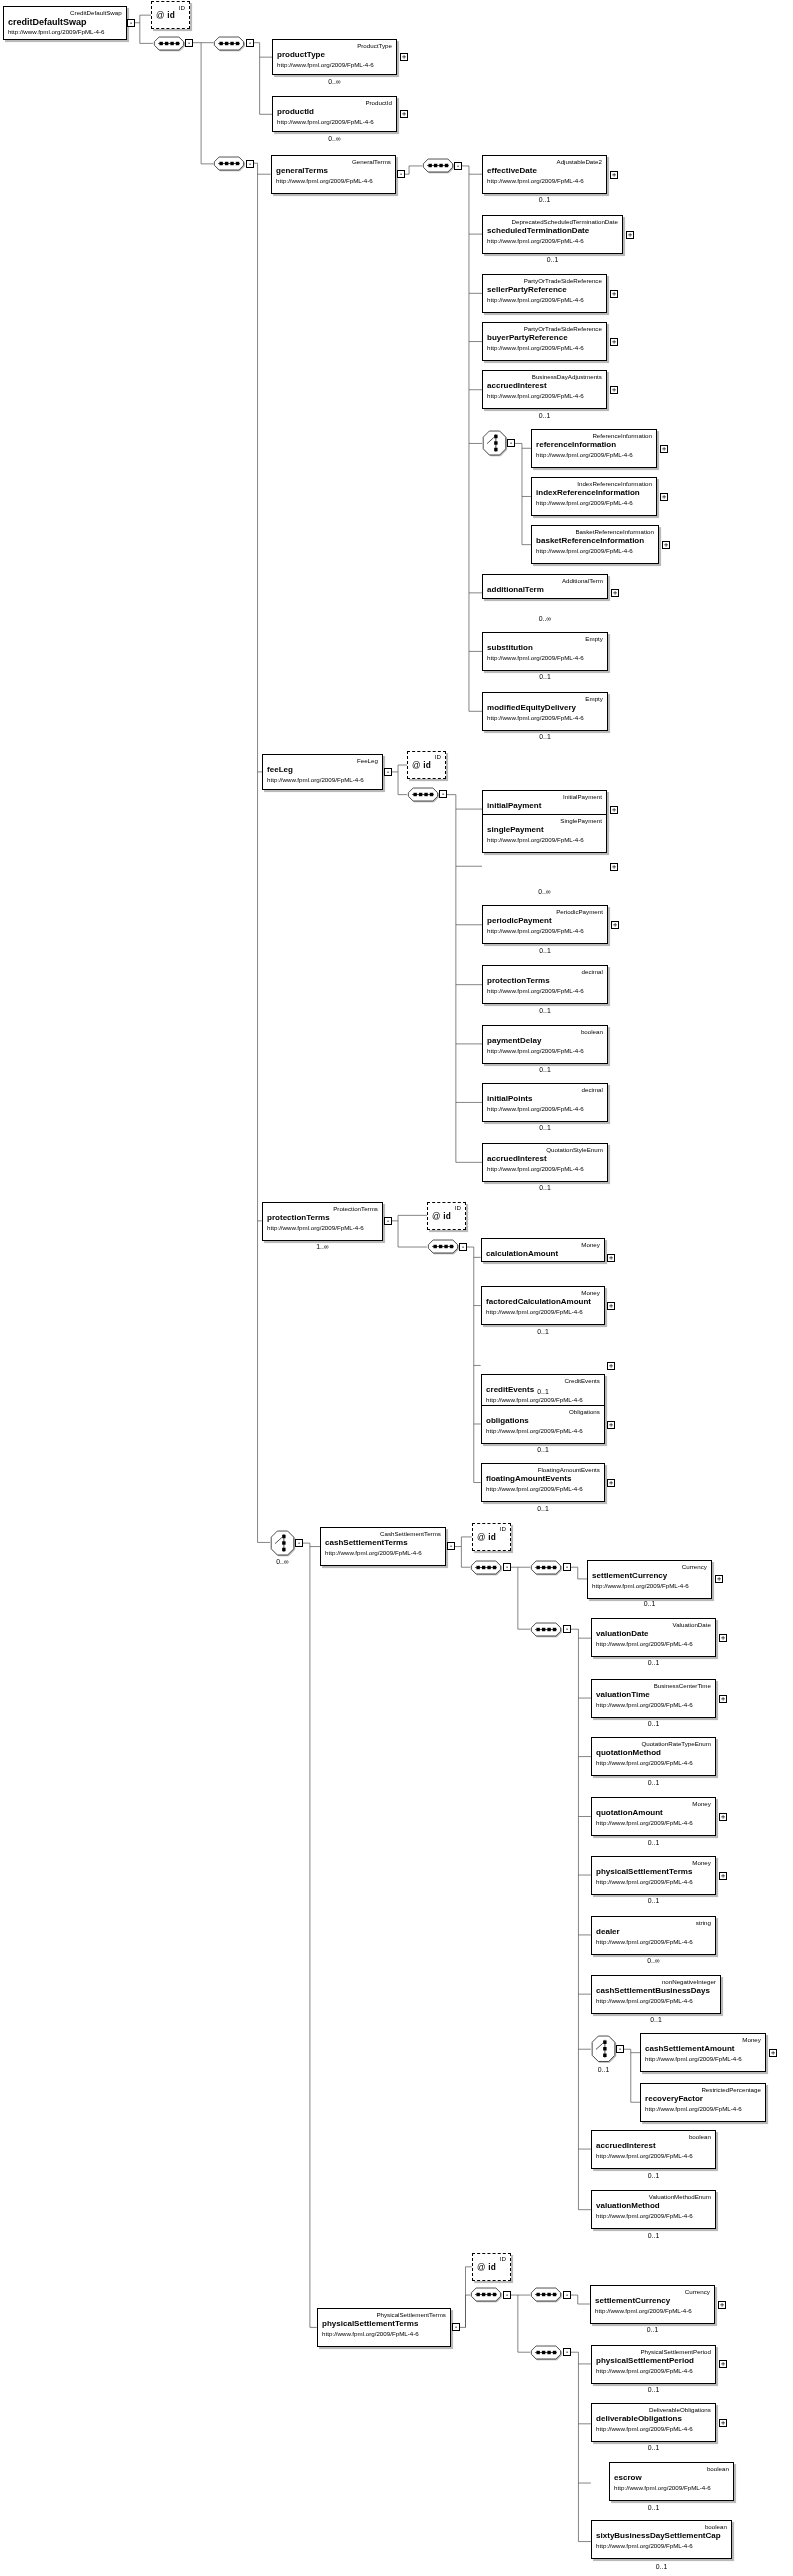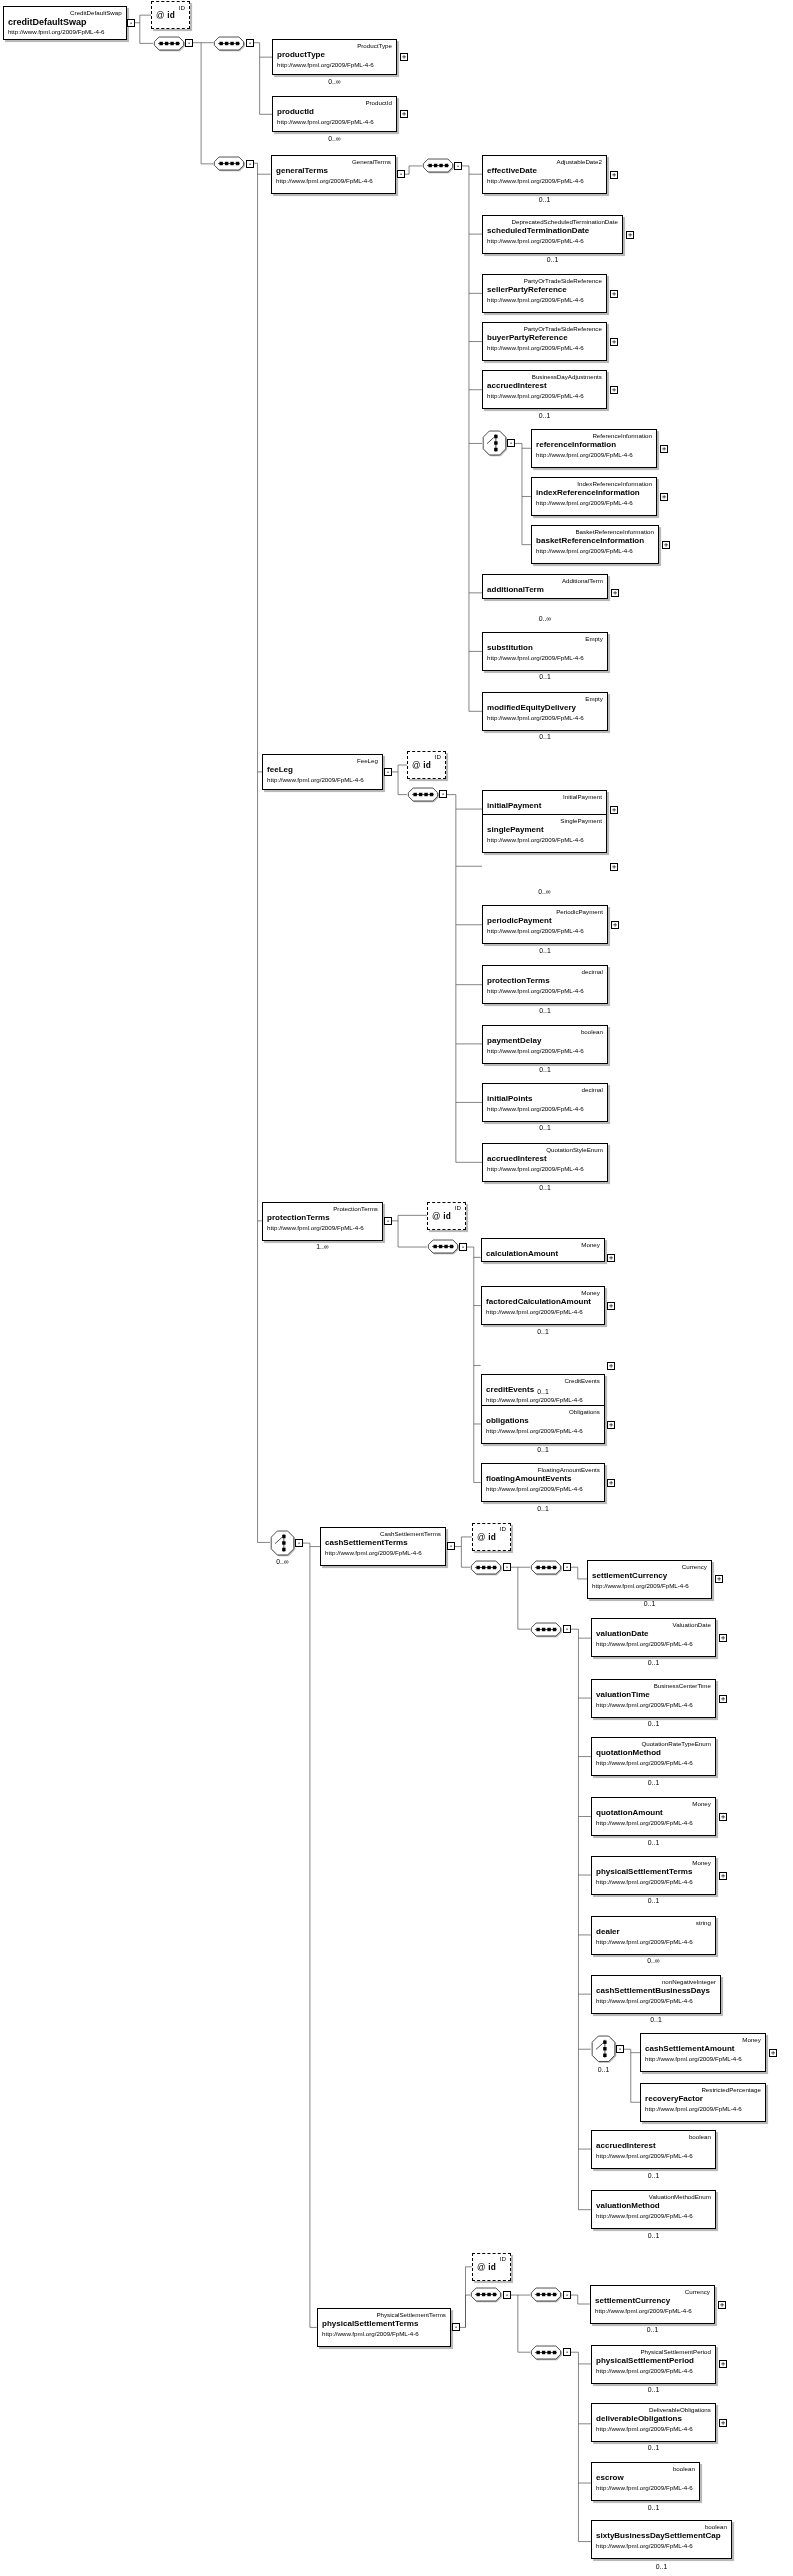--- a/index.html
+++ b/index.html
@@ -597,21 +597,21 @@
 <div class="occ" style="left:591px;top:2386px;width:125px">0..1</div>
 
 <div class="box" style="left:591px;top:2403px;width:125px;height:39px">
   <span class="t">DeliverableObligations</span>
   <span class="n">deliverableObligations</span>
   <span class="ns">http://www.fpml.org/2009/FpML-4-6</span>
 </div>
 <div class="exp" style="left:719px;top:2419px">+</div>
 <div class="occ" style="left:591px;top:2444px;width:125px">0..1</div>
 
-<div class="box" style="left:591px;top:2462px;width:109px;height:39px">
+<div class="box" style="left:609px;top:2462px;width:125px;height:39px">
   <span class="t">boolean</span>
   <span class="n">escrow</span>
   <span class="ns">http://www.fpml.org/2009/FpML-4-6</span>
 </div>
 <div class="occ" style="left:591px;top:2504px;width:125px">0..1</div>
 
 <div class="box" style="left:591px;top:2520px;width:141px;height:39px">
   <span class="t">boolean</span>
   <span class="n">sixtyBusinessDaySettlementCap</span>
   <span class="ns">http://www.fpml.org/2009/FpML-4-6</span>

